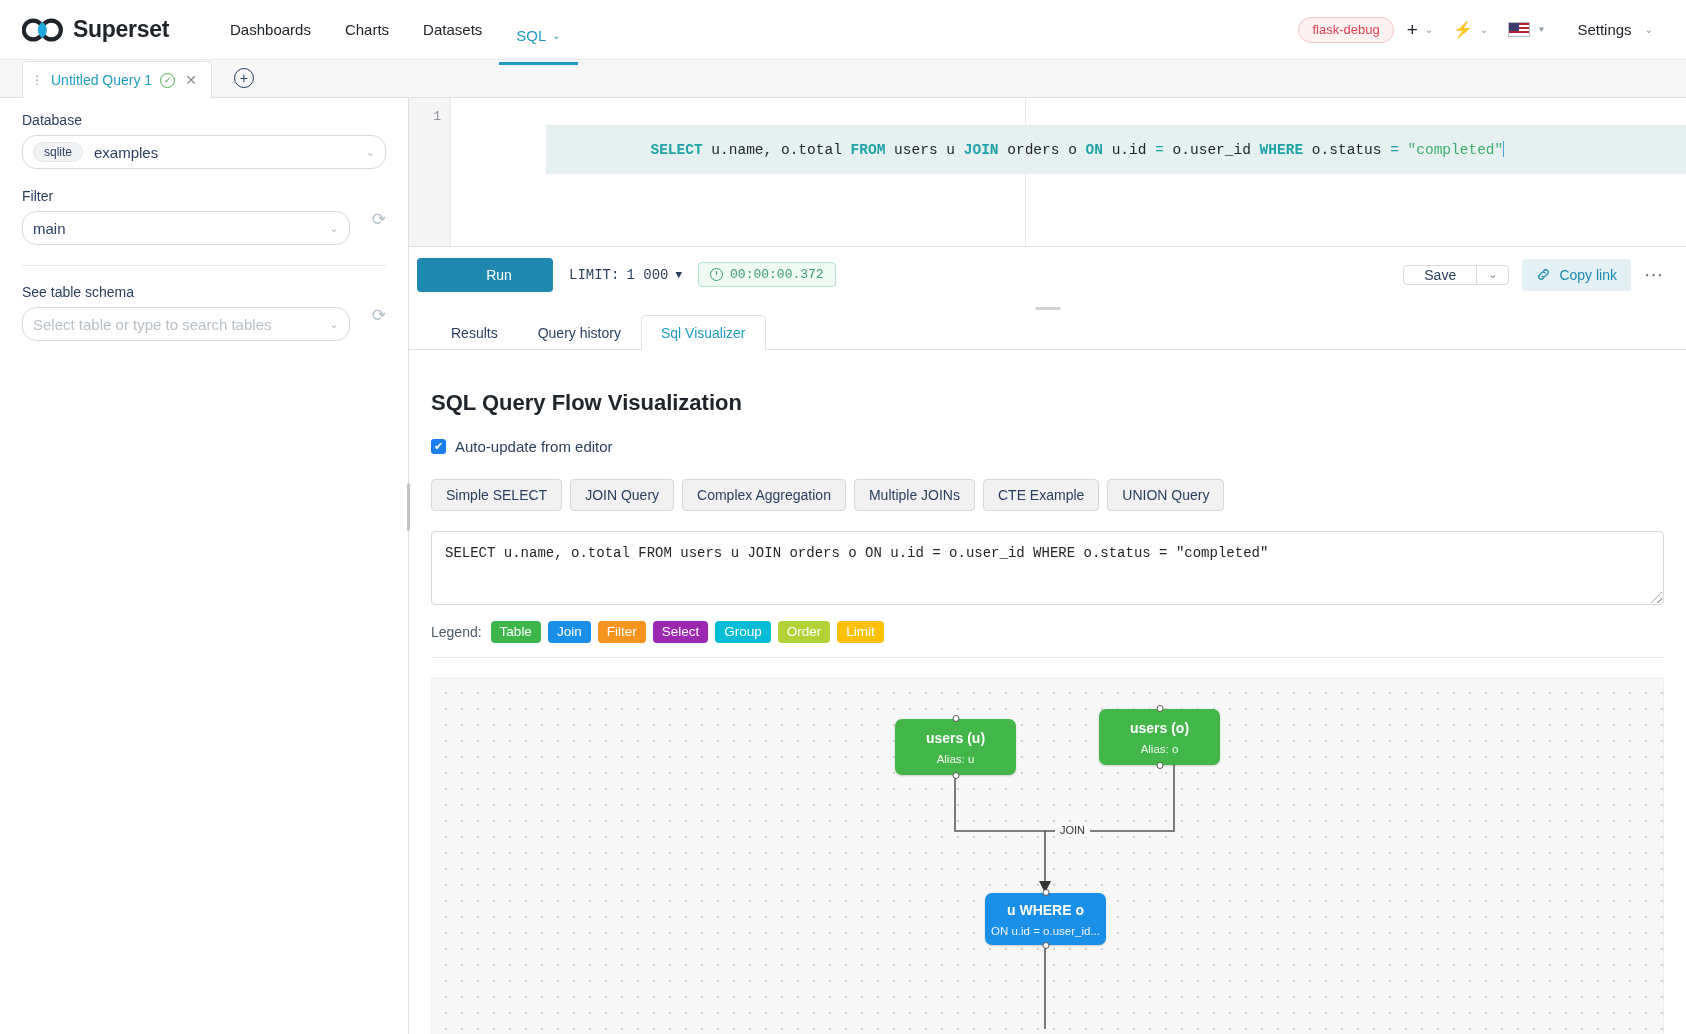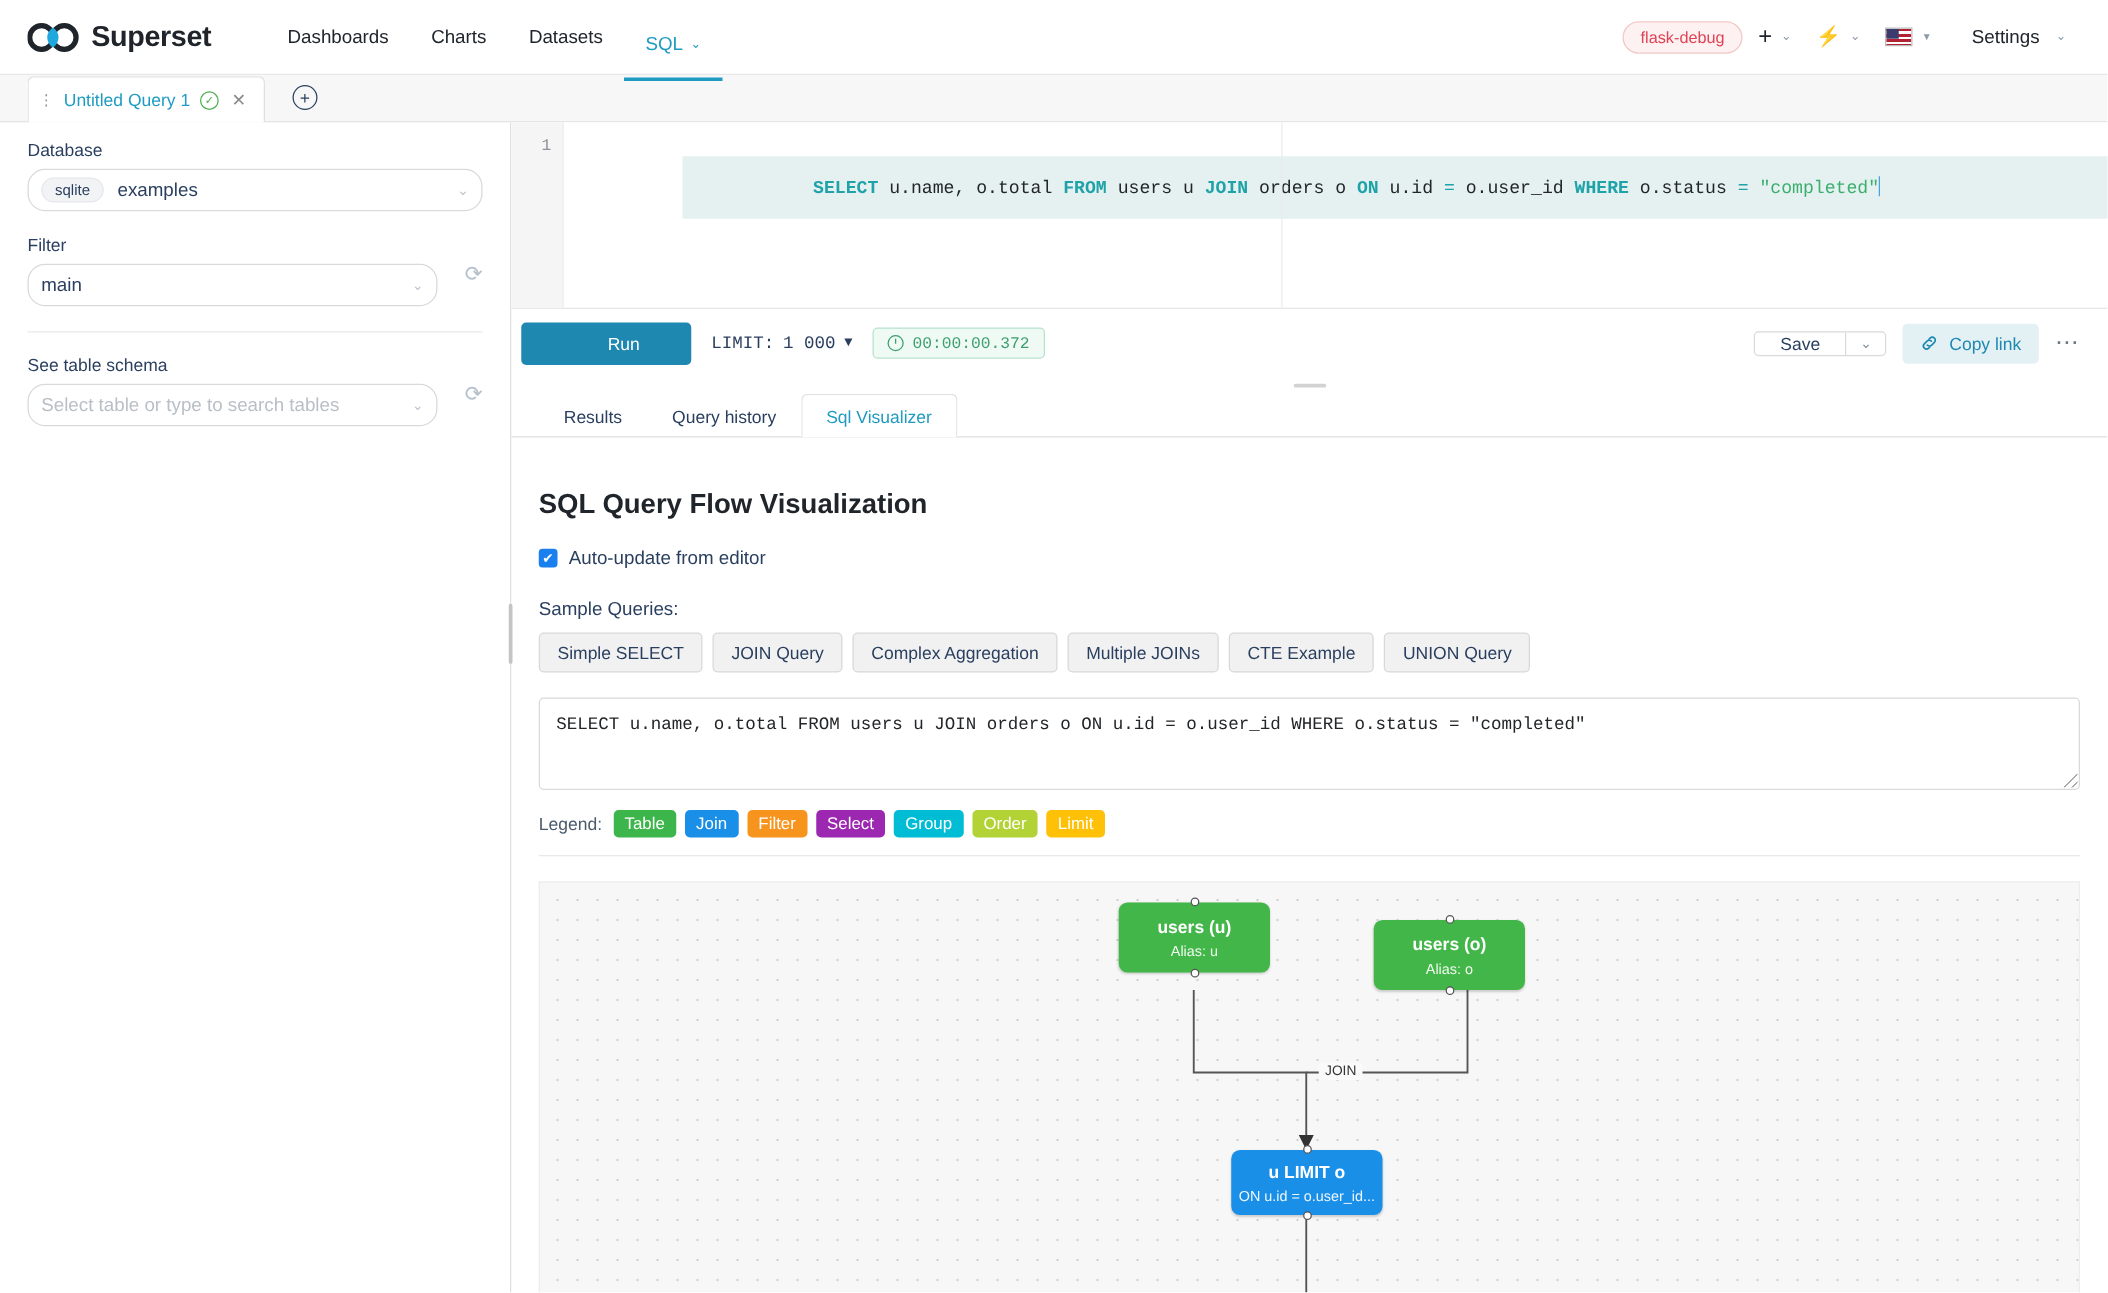--- a/index.html
+++ b/index.html
@@ -400,21 +400,20 @@
       </div>
 
       <div class="viz-pane">
         <div class="viz-title">SQL Query Flow Visualization</div>
 
         <div class="chk-row">
           <span class="chkbox">✔</span>
           <span class="chk-label">Auto-update from editor</span>
         </div>
 
-        <div class="sample-label">Sample Queries:</div>
         <div class="sample-row">
           <button class="sample-btn">Simple SELECT</button>
           <button class="sample-btn">JOIN Query</button>
           <button class="sample-btn">Complex Aggregation</button>
           <button class="sample-btn">Multiple JOINs</button>
           <button class="sample-btn">CTE Example</button>
           <button class="sample-btn">UNION Query</button>
         </div>
 
         <div class="ta-wrap">
@@ -434,39 +433,39 @@
         </div>
 
         <div class="canvas">
           <svg>
             <path d="M523,86 L523,152 L613,152 L613,205" fill="none" stroke="#555" stroke-width="1.5"></path>
             <path d="M742,86 L742,152 L613,152" fill="none" stroke="#555" stroke-width="1.5"></path>
             <polygon points="613,214 607,202 619,202" fill="#333"></polygon>
             <path d="M613,266 L613,350" fill="none" stroke="#555" stroke-width="1.5"></path>
           </svg>
 
-          <div class="node" style="left:463px; top:16px; width:121px; height:56px; background:#43b649;">
+          <div class="node" style="left:463px; top:40px; width:121px; height:56px; background:#43b649;">
             <span class="port top"></span>
             <span class="n-title">users (u)</span>
             <span class="n-sub">Alias: u</span>
             <span class="port bottom"></span>
           </div>
 
           <div class="node" style="left:667px; top:30px; width:121px; height:56px; background:#43b649;">
             <span class="port top"></span>
             <span class="n-title">users (o)</span>
             <span class="n-sub">Alias: o</span>
             <span class="port bottom"></span>
           </div>
 
           <span class="edge-label" style="left:623px; top:144px;">JOIN</span>
 
           <div class="node" style="left:553px; top:214px; width:121px; height:52px; background:#1a8fe8;">
             <span class="port top"></span>
-            <span class="n-title">u LIMIT o</span>
+            <span class="n-title">u WHERE o</span>
             <span class="n-sub">ON u.id = o.user_id...</span>
             <span class="port bottom"></span>
           </div>
         </div>
 
       </div>
     </div>
   </div>
 </div>
 

